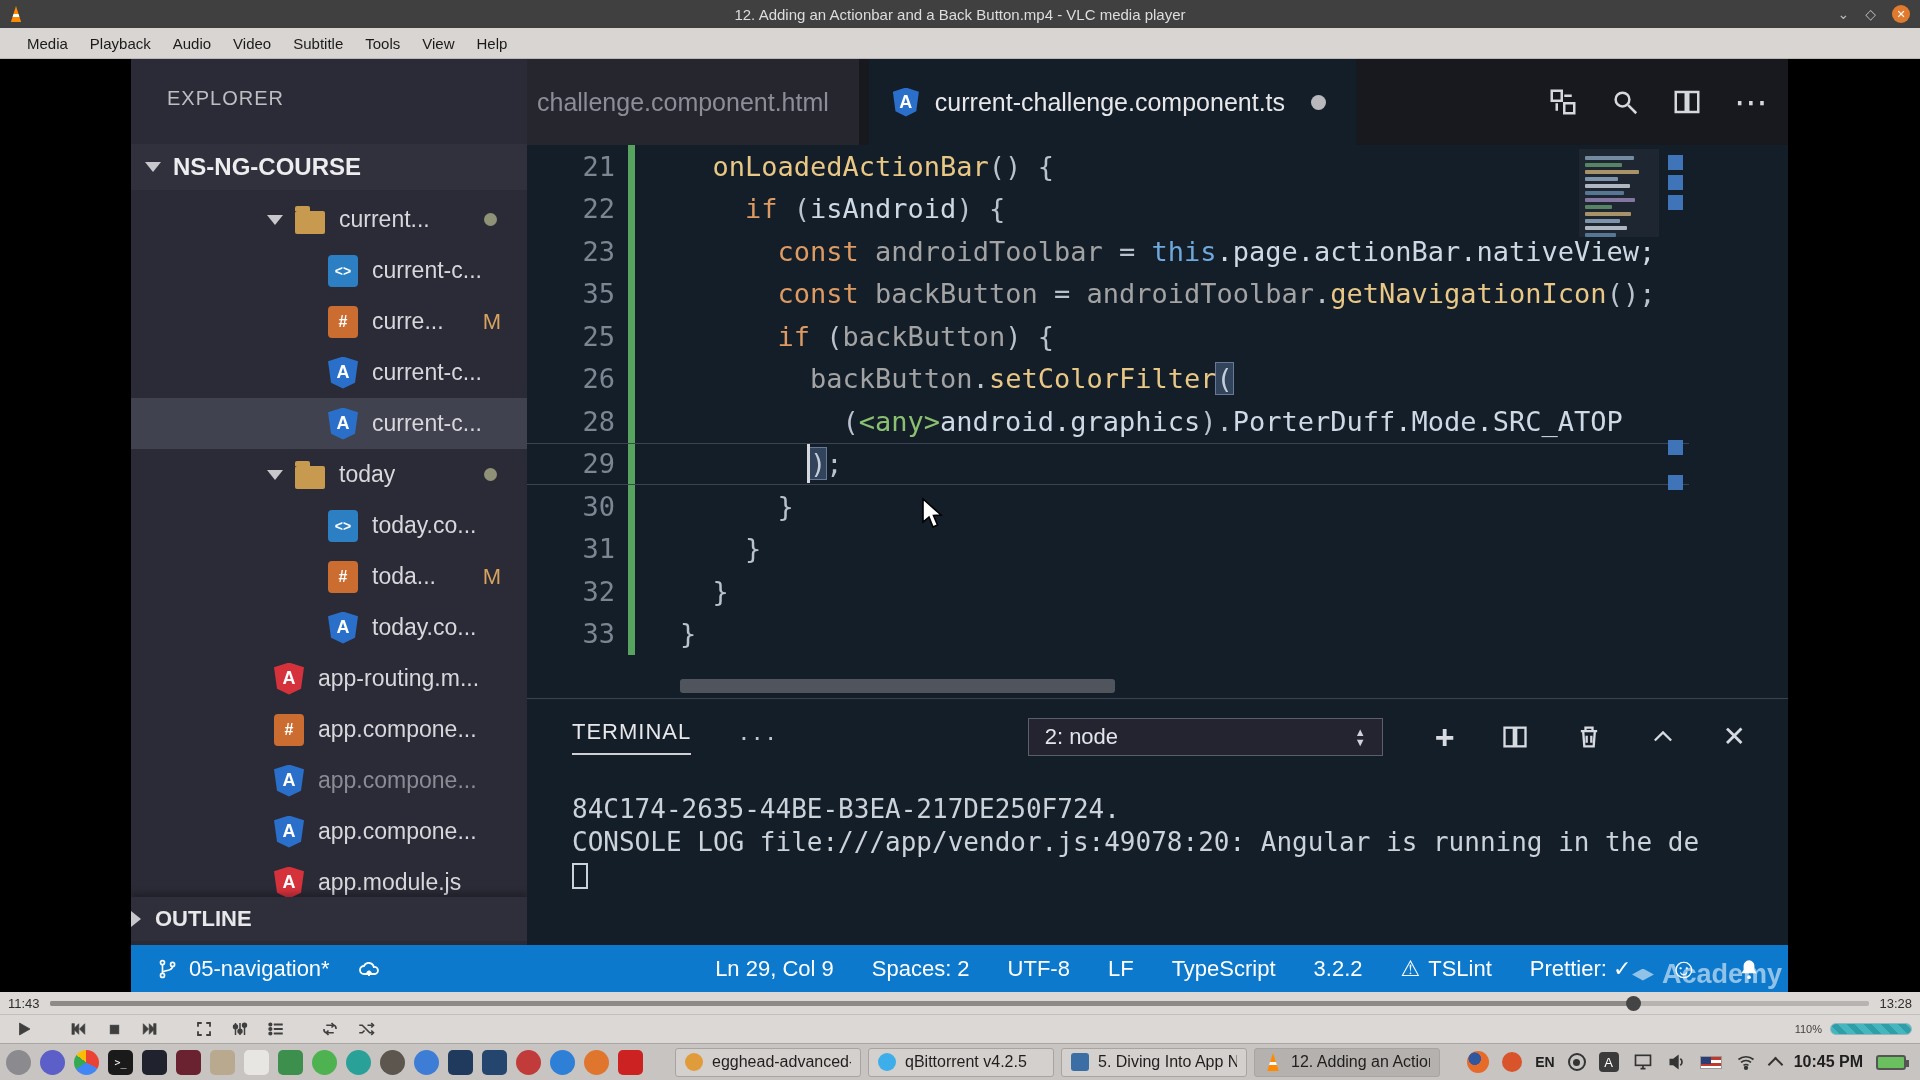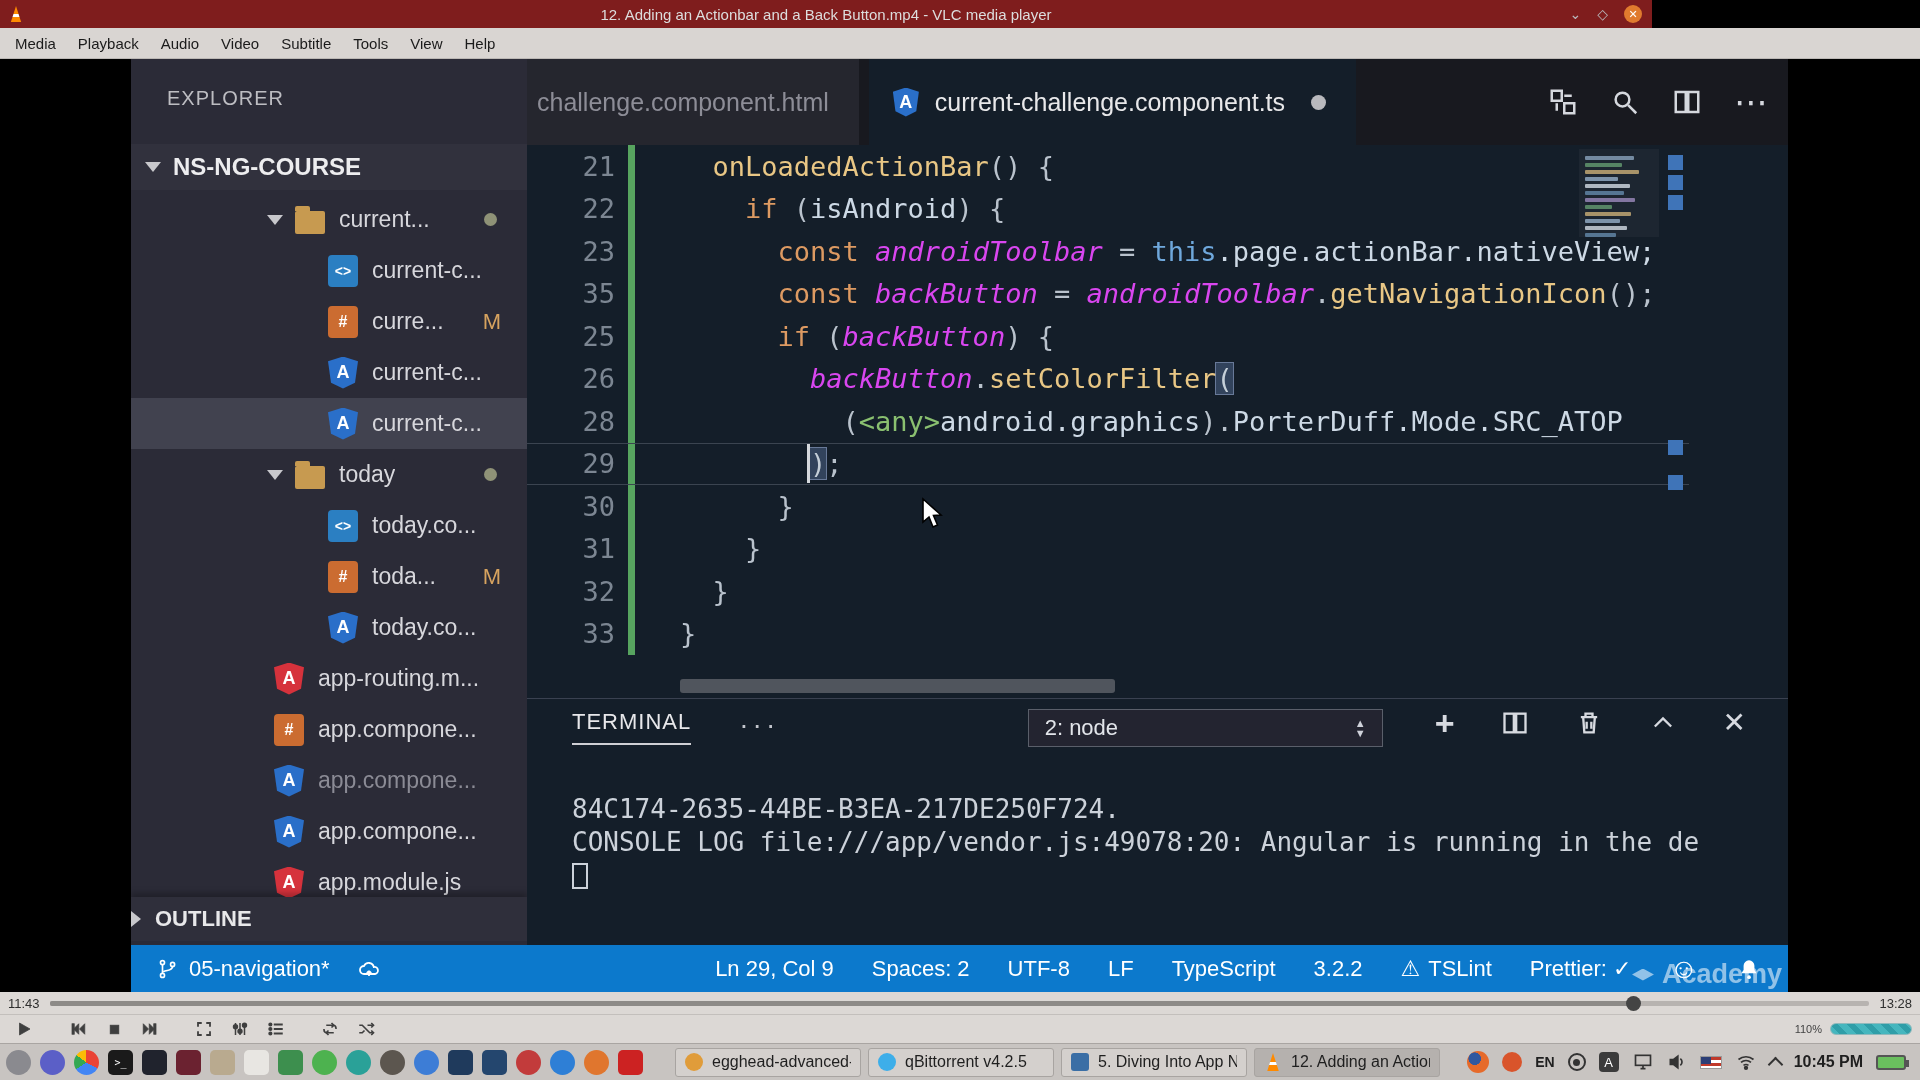--- a/index.html
+++ b/index.html
@@ -1,28 +1,28 @@
 <!DOCTYPE html>
 <html><head>
 <meta charset="utf-8">
 <style>
 *{margin:0;padding:0;box-sizing:border-box;}
 html,body{width:1920px;height:1080px;overflow:hidden;}
 body{position:relative;background:#000;font-family:"Liberation Sans","DejaVu Sans",sans-serif;}
 svg{display:block;}
 
 
-#titlebar{position:absolute;left:0;top:0;width:1652px;height:28px;background:#7f1d1d;display:flex;align-items:center;color:#ddd;font-size:15px;text-decoration:underline;}
+#titlebar{position:absolute;left:0;top:0;width:1920px;height:28px;background:#404040;display:flex;align-items:center;color:#ddd;font-size:15px;text-decoration:underline;}
 #vlc-logo{width:16px;height:16px;margin-left:8px;background:linear-gradient(#ff8a00 0 52%,#fff 52% 68%,#ff8a00 68%);clip-path:polygon(50% 0,82% 100%,18% 100%);}
 #vlc-title{position:absolute;left:0;right:0;text-align:center;pointer-events:none;}
 #win-controls{position:absolute;right:10px;display:flex;gap:16px;align-items:center;color:#b9b9bd;font-size:14px;}
 #win-close{width:18px;height:18px;border-radius:50%;background:#e07a2e;color:#fff;display:flex;align-items:center;justify-content:center;font-size:11px;}
 
 
-#menubar{position:absolute;top:28px;left:0;width:100%;height:31px;background:#d9d5d2;display:flex;align-items:flex-end;padding-left:4px;font-size:15px;color:#1b1b1b;border-bottom:1px solid #bcb8b5;}
+#menubar{position:absolute;top:28px;left:0;width:100%;height:31px;background:#d9d5d2;display:flex;align-items:flex-end;padding-left:16px;font-size:15px;color:#1b1b1b;border-bottom:1px solid #bcb8b5;}
 .menu-item{padding:0 11px;height:100%;display:flex;align-items:center;}
 
 
 #video{position:absolute;top:59px;left:0;width:1920px;height:933px;background:#000;}
 #vscode{position:absolute;left:131px;top:0;width:1657px;height:933px;background:#141e29;}
 
 
 #sidebar{position:absolute;left:0;top:0;width:396px;height:886px;background:#2b2b37;overflow:hidden;}
 #explorer-title{margin:28px 0 0 36px;font-size:20px;letter-spacing:1px;color:#bdbdc2;}
 #root-row{margin-top:34px;height:46px;display:flex;align-items:center;padding-left:14px;color:#ededef;font-size:24px;font-weight:700;background:#31313d;}
@@ -63,39 +63,39 @@
 
 
 #codearea{position:absolute;left:396px;top:86px;width:1162px;height:553px;overflow:hidden;background:#141e29;}
 .cl{display:flex;height:42.5px;align-items:center;font-family:"DejaVu Sans Mono",monospace;font-size:27px;}
 .cl .ln{width:88px;text-align:right;color:#7c8692;flex:none;}
 .gbar{width:7px;height:100%;background:#57a45f;margin-left:13px;flex:none;}
 .ct{white-space:pre;padding-left:45px;color:#c5cfd8;}
 .cl.current{border-top:1px solid rgba(200,205,220,.22);border-bottom:1px solid rgba(200,205,220,.22);}
 .tok-kw{color:#dd9a62;}
 .tok-fn{color:#e9c785;}
-.tok-decl{color:#d946ef;font-style:italic;}
+.tok-decl{color:#a3a3a3;}
 .tok-var{color:#cdd9e5;}
 .tok-this{color:#6fa8dc;}
 .tok-type{color:#8ac070;}
 .tok-str{color:#e89077;}
 .tok-p{color:#b9c2cc;}
 .tok-hlb{background:rgba(86,112,155,.45);box-shadow:0 0 0 1px rgba(140,160,200,.7);}
 .tok-cur{position:relative;}
 .tok-cur::before{content:"";position:absolute;left:-3px;top:-4px;bottom:-4px;border-left:3px solid #d5d8dc;}
 #minimap{position:absolute;right:30px;top:4px;width:80px;height:88px;background:rgba(255,255,255,.04);padding:4px 6px;}
 #minimap i{display:block;height:4px;margin:3px 0;border-radius:1px;opacity:.9;}
 #overview-ruler{position:absolute;right:4px;top:0;width:18px;height:100%;}
 #overview-ruler b{position:absolute;right:2px;width:15px;height:15px;background:#3f74b8;}
 #hscroll{position:absolute;left:153px;bottom:5px;width:435px;height:14px;background:#5a5f66;border-radius:3px;opacity:.85;}
 #mouse-cursor{position:absolute;left:393px;top:352px;}
 
 
 #terminal{position:absolute;left:396px;top:639px;width:1261px;height:247px;background:#141e29;border-top:1px solid #3a4150;}
-#term-header{height:56px;margin-top:10px;display:flex;align-items:flex-start;padding:0 42px 0 45px;}
+#term-header{height:56px;margin-top:10px;display:flex;align-items:center;padding:0 42px 0 45px;}
 #term-title{font-size:22px;letter-spacing:1px;color:#e7e7ea;border-bottom:2px solid #cfcfd4;padding-bottom:8px;}
 #term-dots{margin-left:48px;color:#c2c5cc;font-size:28px;letter-spacing:4px;}
 #term-select{margin-left:auto;width:355px;height:38px;background:#232430;border:1px solid #5a5f6a;color:#e2e5ea;font-size:22px;display:flex;align-items:center;padding:0 16px;}
 #term-select .arrows{margin-left:auto;display:flex;flex-direction:column;font-size:11px;line-height:10px;color:#cfd2da;}
 #term-actions{display:flex;gap:46px;margin-left:52px;align-items:center;color:#d7dae0;}
 #term-actions svg{stroke:#d7dae0;fill:none;stroke-width:2;}
 .plus-glyph{font-size:34px;font-weight:bold;line-height:26px;}
 .x-glyph{font-size:28px;line-height:26px;}
 #term-body{padding:28px 0 0 45px;font-family:"DejaVu Sans Mono",monospace;font-size:26px;line-height:33px;color:#ccd2da;}
 .term-cursor{width:16px;height:26px;border:2px solid #ccd2da;margin-top:4px;}

